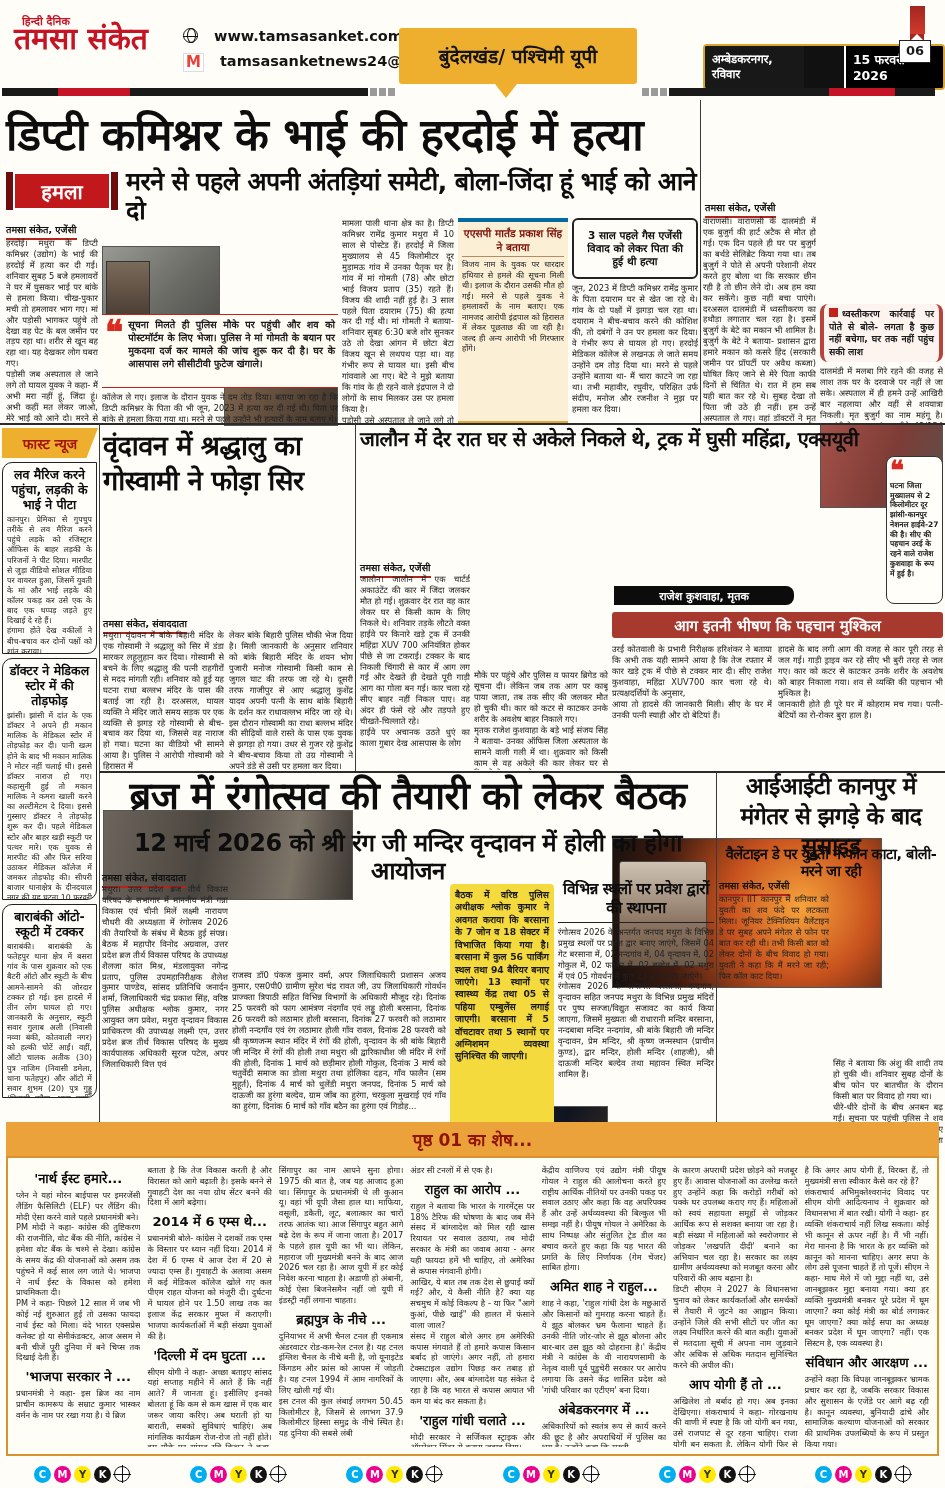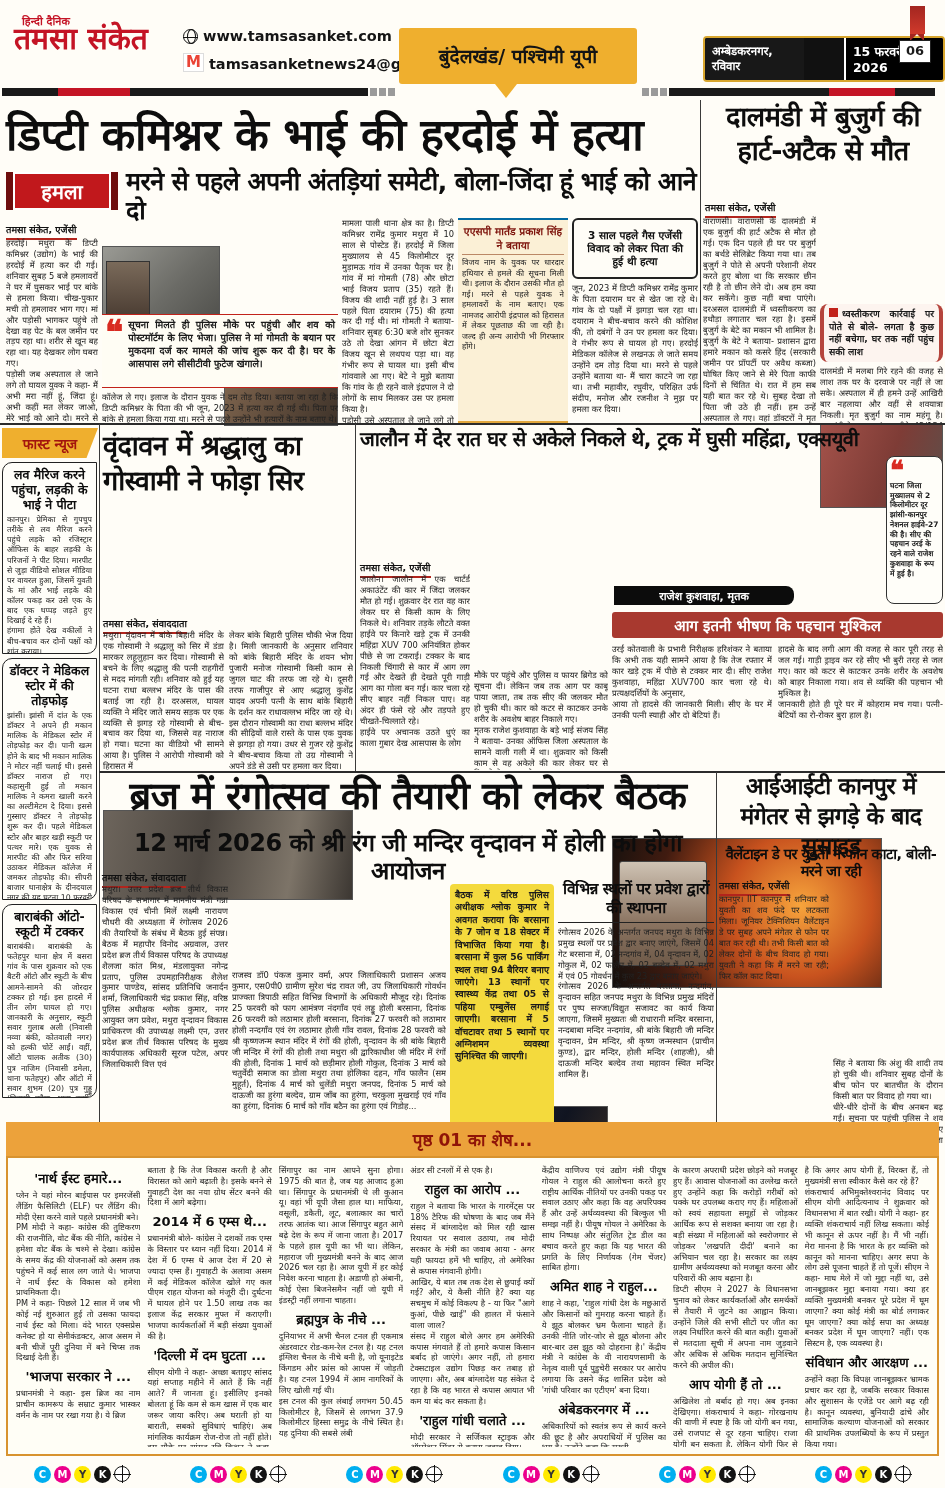--- a/index.html
+++ b/index.html
@@ -13,41 +13,41 @@
   .bt { font-size:8.3px; line-height:1.32; text-align:justify; white-space:pre-line; color:#222; overflow:hidden; }
   .byline { font-weight:bold; font-size:9.5px; color:#111; border-bottom:2px solid #b3241c; padding-bottom:2px; display:inline-block; }
   .headline { font-weight:900; color:#0d0d0d; letter-spacing:-0.5px; }
   .photo { background:#888; border:1px solid #555; overflow:hidden; position:relative; }
   .cap { position:absolute; left:0; right:0; bottom:0; background:rgba(10,10,10,.82); color:#fff; font-size:8.5px; font-weight:bold; text-align:center; padding:1px 2px; }
   .vrule { position:absolute; width:1px; background:#3a3a3a; }
   .hrule { position:absolute; height:2px; background:#2b2b2b; }
   
   .logo-tag { color:#c41425; font-weight:bold; font-size:11px; }
   .logo-main { color:#c41425; font-weight:900; font-size:30px; line-height:1; }
-  .contact { font-weight:bold; font-size:14.5px; color:#151515; display:flex; align-items:flex-end; gap:5px; }
+  .contact { font-weight:bold; font-size:14.5px; color:#151515; display:flex; align-items:flex-start; gap:16px; }
   .globe { width:15px; height:15px; border:1.6px solid #111; border-radius:50%; position:relative; display:inline-block; }
   .globe:before { content:""; position:absolute; left:50%; top:-1px; bottom:-1px; width:7px; margin-left:-3.5px; border:1.2px solid #111; border-radius:50%; }
   .globe:after { content:""; position:absolute; top:50%; left:-1px; right:-1px; height:0; border-top:1.2px solid #111; }
   .gmailM { color:#ea4335; font-weight:900; font-size:15px; background:#fff; border:1px solid #ddd; padding:0 2px; line-height:1.1; }
   .regionbox { background:#efaf2e; border-radius:3px; display:flex; align-items:center; justify-content:center; font-size:19px; font-weight:900; color:#141414; }
   .region-pointer { width:0; height:0; border-left:11px solid transparent; border-right:11px solid transparent; border-top:14px solid #efaf2e; }
   .edition-cap { display:flex; border:2px solid #d8a62e; background:#111; border-radius:4px; overflow:hidden; }
   .edition-cap .seg1 { color:#fff; font-size:11.5px; font-weight:bold; padding:5px 7px; background:#181818; }
   .edition-cap .seg2 { color:#fff; font-size:12.5px; font-weight:bold; padding:5px 7px; background:#000; border-left:2px solid #fff; }
   .ribbon { width:15px; height:28px; background:linear-gradient(#a32620,#d03a2c); position:relative; }
   .ribbon:after { content:""; position:absolute; bottom:-7px; left:0; border-left:7.5px solid #a32620; border-right:7.5px solid #a32620; border-bottom:7px solid transparent; }
   .pagenum { border:1.5px solid #222; background:#fff; font-weight:900; font-size:13px; text-align:center; line-height:20px; }
   .barseg { display:inline-block; height:8px; vertical-align:top; }
   .sq { display:inline-block; width:7px; height:8px; background:#9a9a9a; margin-left:2px; vertical-align:top; }
   
   .badge { background:#c1181c; color:#fff; font-weight:900; font-size:20px; text-align:center; border-left:7px solid #6e0d0d; border-right:7px solid #6e0d0d; box-shadow:0 0 0 2px #fff inset; display:flex; align-items:center; justify-content:center; }
   .qbox { border-top:1.5px solid #c2221a; border-bottom:1.5px solid #c2221a; display:flex; gap:5px; padding:4px 3px; background:#fffdf4; }
   .qmark { color:#d92b21; font-size:34px; font-weight:900; line-height:.8; font-family:"DejaVu Serif",serif; }
   .qtext { font-weight:bold; font-size:9.6px; line-height:1.35; text-align:justify; }
-  .aspbox { background:#fbf0d6; border-top:2px solid #0369a1; border-bottom:2px solid #e2a73c; padding:4px 4px; overflow:hidden; }
+  .aspbox { background:#fbf0d6; border-top:4px solid #0369a1; border-bottom:2px solid #e2a73c; padding:4px 4px; overflow:hidden; }
   .aspbox .t { font-weight:900; font-size:10.5px; text-align:center; color:#7e150d; border-bottom:1px solid #b86; padding-bottom:2px; margin-bottom:3px; }
   .boxtitle { border:2px solid #222; border-radius:6px; font-weight:900; font-size:10.5px; text-align:center; padding:9px; line-height:1.25; color:#111; }
   .redbar-q { border-left:4px solid #b5443c; border-right:4px solid #b5443c; border-radius:8px; background:#fdf4ef; padding:4px 5px; font-weight:bold; font-size:9.3px; line-height:1.35; text-align:justify; overflow:hidden; }
   .redbar-q .bullet { display:inline-block; width:9px; height:9px; background:#c2221a; margin-right:4px; }
   .railbox { border:1.6px solid #222; border-radius:10px 0 10px 0; padding:4px 4px; background:#fffef9; overflow:hidden; }
   .railtitle { font-weight:900; font-size:12.5px; text-align:center; line-height:1.2; color:#0c0c0c; margin-bottom:3px; }
   .railbody { font-size:7.8px; line-height:1.3; text-align:justify; white-space:pre-line; }
   .fastbadge { background:#efaf2e; color:#a3150d; font-weight:900; font-size:14px; display:flex; align-items:center; justify-content:center; clip-path:polygon(0 0,100% 0,88% 100%,0 100%); }
   .banner { background:#a8392f; color:#fff; font-weight:900; font-size:15px; display:flex; align-items:center; justify-content:center; border-radius:3px; }
   .yellowbox { background:#f4da3d; border-radius:4px; padding:5px; font-weight:bold; font-size:9.2px; line-height:1.35; text-align:justify; overflow:hidden; }
@@ -83,21 +83,21 @@
   <div class="abs contact" style="left:183px;top:53px;">
     <span class="gmailM">M</span>
     <span>tamsasanketnews24@gmail.com</span>
   </div>
 
   <div class="abs regionbox" style="left:399px;top:28px;width:238px;height:56px;">
     <span>बुंदेलखंड/ पश्चिमी यूपी</span>
   </div>
   <div class="abs region-pointer" style="left:495px;top:84px;"></div>
 
-  <div class="abs edition-cap" style="left:703px;top:36px;gap:40px;">
+  <div class="abs edition-cap" style="left:703px;top:44px;gap:40px;">
     <span class="seg1">अम्बेडकरनगर, रविवार</span>
     <span class="seg2">15 फरवरी 2026</span>
   </div>
 
   <div class="abs ribbon" style="left:910px;top:6px;"></div>
   <div class="abs pagenum" style="left:899px;top:40px;width:32px;height:23px;">06</div>
 
   <div class="abs" style="left:2px;top:88px;">
     <span class="barseg" style="width:56px;background:#1a1a1a;"></span><span class="barseg" style="width:72px;background:#c41425;"></span><span class="barseg" style="width:238px;background:#1a1a1a;"></span><span class="sq"></span><span class="sq"></span><span class="sq"></span>
   </div>
@@ -136,21 +136,20 @@
     <div class="bt" style="font-size:8px;">विजय नाम के युवक पर धारदार हथियार से हमले की सूचना मिली थी। इलाज के दौरान उसकी मौत हो गई। मरने से पहले युवक ने हमलावरों के नाम बताए। एक नामजद आरोपी इंद्रपाल को हिरासत में लेकर पूछताछ की जा रही है। जल्द ही अन्य आरोपी भी गिरफ्तार होंगे।</div>
   </div>
 
   <div class="abs" style="left:572px;top:218px;width:126px;height:205px;overflow:hidden;">
     <div class="boxtitle">3 साल पहले गैस एजेंसी विवाद को लेकर पिता की हुई थी हत्या</div>
     <div class="bt" style="margin-top:4px;">जून, 2023 में डिप्टी कमिश्नर रामेंद्र कुमार के पिता दयाराम घर से खेत जा रहे थे। गांव के दो पक्षों में झगड़ा चल रहा था। दयाराम ने बीच-बचाव करने की कोशिश की, तो दबंगों ने उन पर हमला कर दिया। वे गंभीर रूप से घायल हो गए। हरदोई मेडिकल कॉलेज से लखनऊ ले जाते समय उन्होंने दम तोड़ दिया था। मरने से पहले उन्होंने बताया था- मैं चारा काटने जा रहा था। तभी महावीर, रघुवीर, परिक्षित उर्फ संदीप, मनोज और रजनीश ने मुझ पर हमला कर दिया।</div>
   </div>
 
   <div class="vrule" style="left:700px;top:100px;height:323px;"></div>
 
-  <div class="abs headline" style="left:703px;top:100px;width:240px;font-size:27px;line-height:1.25;text-align:center;">दालमंडी में बुजुर्ग की हार्ट-अटैक से मौत</div>
   <div class="abs" style="left:705px;top:196px;"><span class="byline">तमसा संकेत, एजेंसी</span></div>
   <div class="abs bt" style="left:703px;top:216px;width:113px;height:207px;">वाराणसी। वाराणसी के दालमंडी में एक बुजुर्ग की हार्ट अटैक से मौत हो गई। एक दिन पहले ही घर पर बुजुर्ग का बर्थडे सेलिब्रेट किया गया था। तब बुजुर्ग ने पोते से अपनी परेशानी शेयर करते हुए बोला था कि सरकार छीन रही है तो छीन लेने दो। अब हम क्या कर सकेंगे। कुछ नहीं बचा पाएंगे। दरअसल दालमंडी में ध्वस्तीकरण का हथौड़ा लगातार चल रहा है। इसमें बुजुर्ग के बेटे का मकान भी शामिल है। बुजुर्ग के बेटे ने बताया- प्रशासन द्वारा हमारे मकान को कसरे हिंद (सरकारी जमीन पर प्रॉपर्टी पर अवैध कब्जा) घोषित किए जाने से मेरे पिता काफी दिनों से चिंतित थे। रात में हम सब यही बात कर रहे थे। सुबह देखा तो पिता जी उठे ही नहीं। हम उन्हें अस्पताल ले गए। वहां डॉक्टरों ने मृत घोषित कर दिया। बेटा बोला- हमारा नसीब इतना खराब था कि</div>
   <div class="abs photo" style="left:820px;top:216px;width:123px;height:84px;background:linear-gradient(110deg,#a3524a,#7e3c36 55%,#5d4f4a);"></div>
   <div class="abs redbar-q" style="left:820px;top:304px;width:123px;height:58px;">
     <span class="bullet"></span><span>ध्वस्तीकरण कार्रवाई पर पोते से बोले- लगता है कुछ नहीं बचेगा, घर तक नहीं पहुंच सकी लाश</span>
   </div>
   <div class="abs bt" style="left:820px;top:366px;width:123px;height:57px;">दालमंडी में मलबा गिरे रहने की वजह से लाश तक घर के दरवाजे पर नहीं ले जा सके। अस्पताल में ही हमने उन्हें आखिरी बार नहलाया और वहीं से शवयात्रा निकली। मृत बुजुर्ग का नाम महंगू है। दालमंडी के मकान संख्या सीके 43/154 में मालिक जफर खान (65) अपने परिवार के साथ 100 साल से ज्यादा समय से रह रहे थे।</div>
 
   <div class="hrule" style="left:0;top:423px;width:945px;"></div>
 

